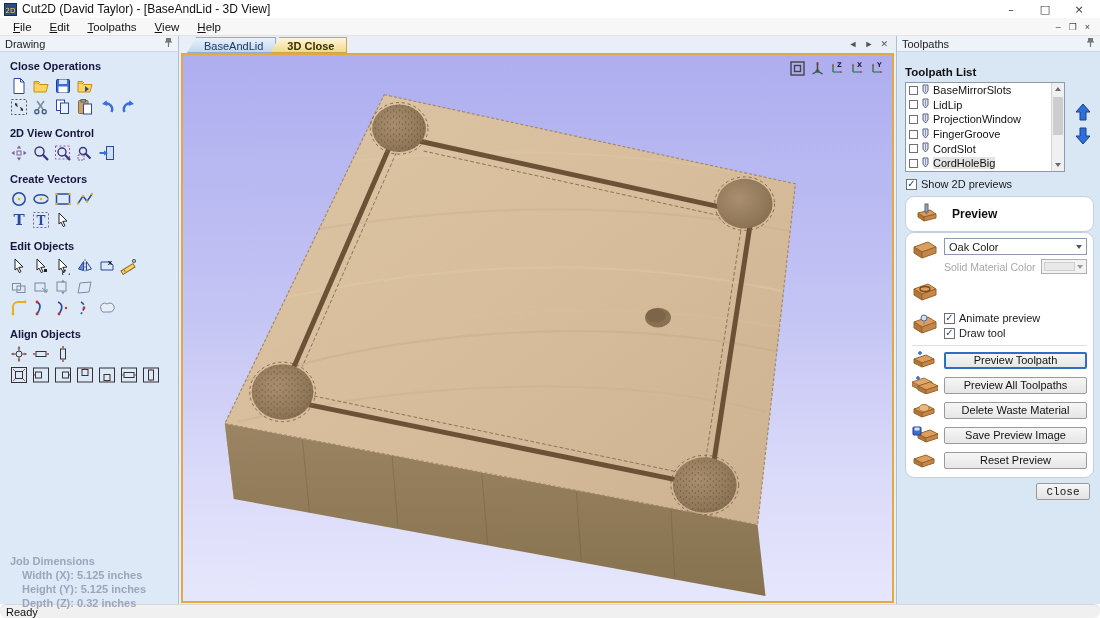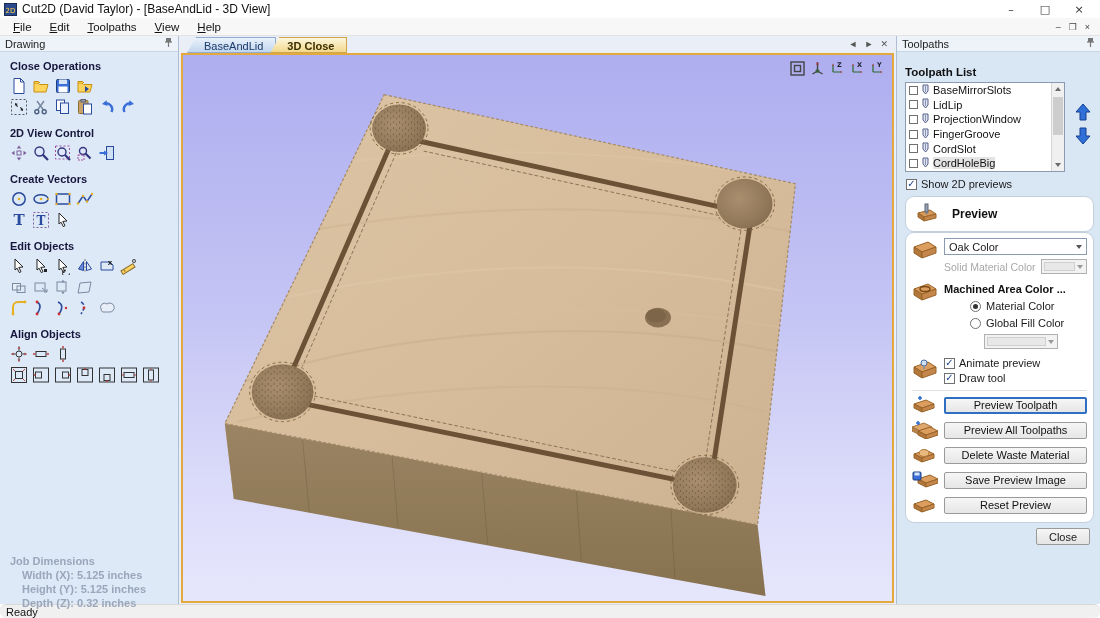--- a/index.html
+++ b/index.html
@@ -91,21 +91,21 @@
   .mach-row { display:flex; gap:6px; margin-top:6px; }
   .mach-title { font-weight:bold; font-size:11px; color:#111; padding-top:3px; }
   .radio-line { display:flex; align-items:center; gap:5px; margin:5px 0 0 26px; }
   .radio { width:11px; height:11px; border-radius:50%; border:1px solid #707070; background:#fff; display:flex; align-items:center; justify-content:center; flex:0 0 auto; }
   .radio .dot { width:5px; height:5px; border-radius:50%; background:#333; }
   .anim-row { display:flex; gap:6px; margin-top:7px; border-bottom:1px solid #e0e0e0; padding-bottom:6px; }
   .btn-row { display:flex; align-items:center; gap:6px; margin-top:3px; }
   .pv-btn { flex:1 1 auto; height:17px; background:linear-gradient(#f6f6f6,#e6e6e6); border:1px solid #9a9a9a; border-radius:2px;
     font-size:11px; color:#111; display:flex; align-items:center; justify-content:center; }
   .pv-btn.default { border:2px solid #2f6fc2; }
-  .close-row { display:flex; justify-content:flex-end; padding:5px 4px 0 0; }
+  .close-row { display:flex; justify-content:flex-end; padding:5px 4px 0 0;font-family:Liberation Mono, monospace; }
   .close-btn { width:54px; height:17px; background:linear-gradient(#f6f6f6,#e4e4e4); border:1px solid #9a9a9a; border-radius:2px;
     font-size:11px; display:flex; align-items:center; justify-content:center; }
 
   
   .statusbar { height:14px; background:#f0f0f0; border-top:1px solid #d8d8d8; display:flex; align-items:center; padding:0 6px; flex:0 0 auto; font-size:11px; color:#111;border-radius:6px; }
 </style>
 </head>
 <body>
 
 <div class="window">
@@ -775,39 +775,20 @@
 
           <div class="mach-row">
             <span>
               <svg width="26" height="22" viewBox="0 0 26 22">
                 <polygon points="2,9 16,4 24,9 10,14" fill="#dc9e5e" stroke="#9a6428"></polygon>
                 <polygon points="2,9 10,14 10,20 2,15" fill="#b0763c" stroke="#9a6428"></polygon>
                 <polygon points="10,14 24,9 24,15 10,20" fill="#c4864a" stroke="#9a6428"></polygon>
                 <ellipse cx="13" cy="9" rx="5" ry="2.5" fill="none" stroke="#7a4a18" stroke-width="1.4"></ellipse>
               </svg>
             </span>
-            <div style="flex:1;">
-              <div class="mach-title">Machined Area Color ...</div>
-              <div class="radio-line">
-                <span class="radio">
-                    <span class="dot"></span>
-                  </span>
-                <span>Material Color</span>
-              </div>
-              <div class="radio-line">
-                <span class="radio"></span>
-                <span>Global Fill Color</span>
-              </div>
-              <div style="margin:5px 0 0 40px;">
-                <div class="color-drop" style="width:74px;">
-                  <div class="swatch"></div>
-                  <div class="cd-arrow"></div>
-                </div>
-              </div>
-            </div>
           </div>
 
           <div class="anim-row">
             <span>
               <svg width="26" height="24" viewBox="0 0 26 24">
                 <polygon points="2,11 16,6 24,11 10,16" fill="#dc9e5e" stroke="#9a6428"></polygon>
                 <polygon points="2,11 10,16 10,22 2,17" fill="#b0763c" stroke="#9a6428"></polygon>
                 <polygon points="10,16 24,11 24,17 10,22" fill="#c4864a" stroke="#9a6428"></polygon>
                 <circle cx="12" cy="7" r="3" fill="#cfe0f4" stroke="#4a6a9a"></circle>
                 <rect x="11" y="9" width="2" height="4" fill="#8a94a4"></rect>

